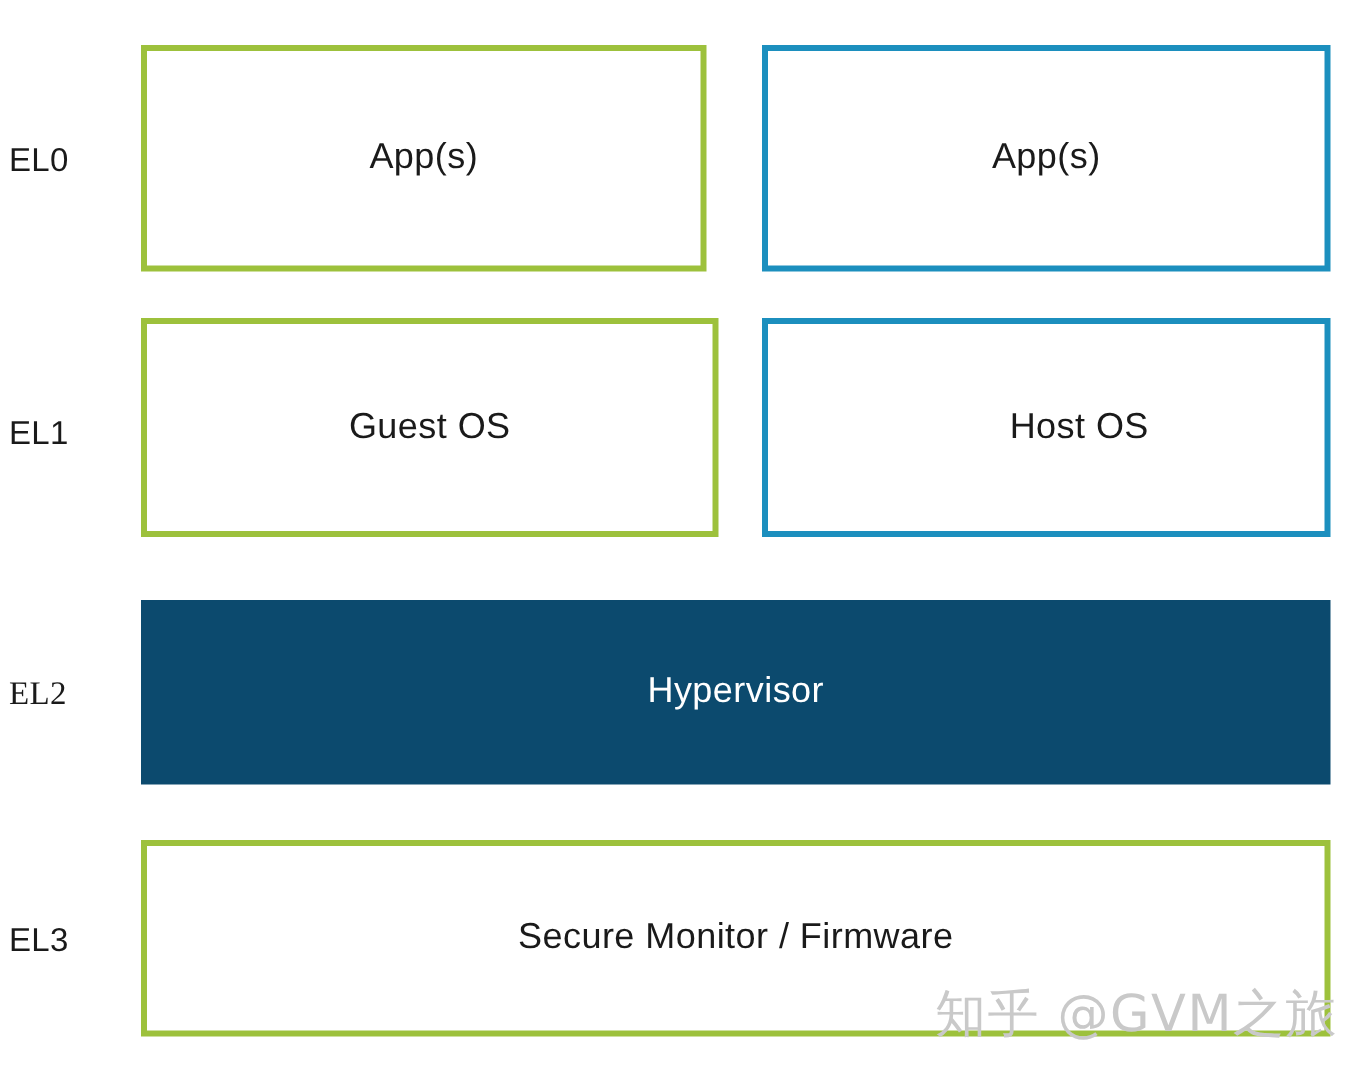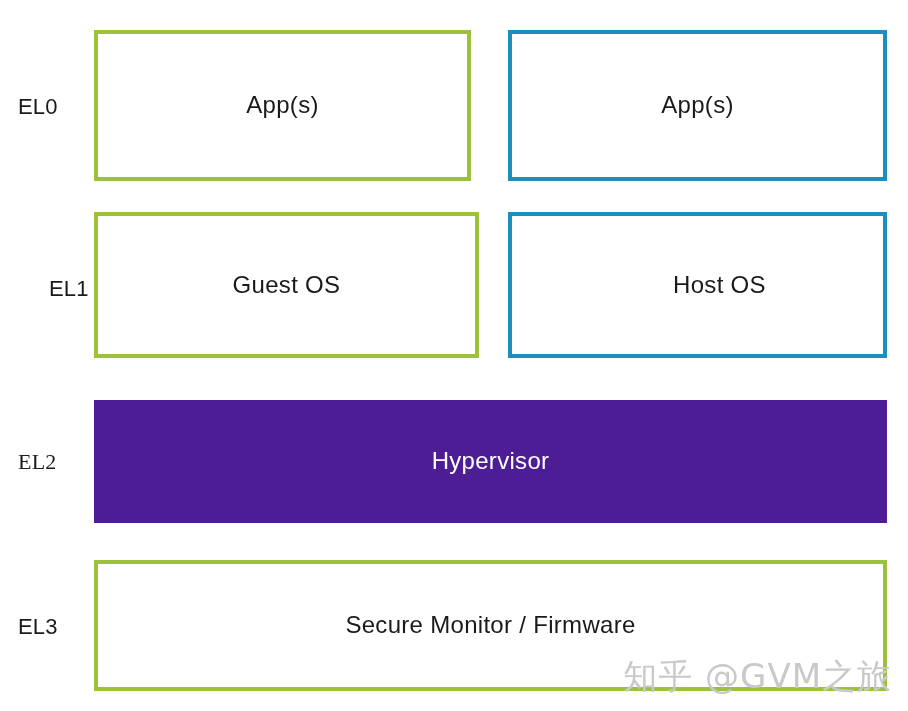--- a/index.html
+++ b/index.html
@@ -14,21 +14,21 @@
     position: relative;
     width: 908px;
     height: 711px;
     background: #ffffff;
     overflow: hidden;
   }
 
   
   .el-label {
     position: absolute;
-    left: 18px;
+    left: 6px;
     width: 70px;
     text-align: left;
     font-size: 22px;
     line-height: 1;
     color: #1a1a1a;
     letter-spacing: 0.2px;
     white-space: nowrap;
   }
 
   
@@ -46,34 +46,34 @@
     color: #1a1a1a;
     font-weight: 400;
     letter-spacing: 0.3px;
     white-space: nowrap;
   }
 
   .block.green  { border: 4px solid #9dc13c; }
   .block.blue   { border: 4px solid #1c8fbe; }
   .block.filled {
     border: none;
-    background: #4c1d95;
+    background: #0c4a6e;
   }
   .block.filled .block-text { color: #ffffff; }
 
   
   .row-el0-left   { left: 94px;  top: 30px;  width: 377px; height: 151px; }
   .row-el0-right  { left: 508px; top: 30px;  width: 379px; height: 151px; }
   .row-el1-left   { left: 94px;  top: 212px; width: 385px; height: 146px; }
   .row-el1-right  { left: 508px; top: 212px; width: 379px; height: 146px; padding-left: 44px; }
   .row-el2-bar    { left: 94px;  top: 400px; width: 793px; height: 123px; }
   .row-el3-box    { left: 94px;  top: 560px; width: 793px; height: 131px; }
 
   .lbl-el0 { top: 96px; }
-  .lbl-el1 { top: 278px; margin-left: 31px; }
+  .lbl-el1 { top: 278px; }
   .lbl-el2 { top: 451px; font-family: Liberation Serif, serif; }
   .lbl-el3 { top: 616px; }
 
   
   .watermark {
     position: absolute;
     right: 16px;
     bottom: 18px;
     font-size: 34px;
     line-height: 1;

